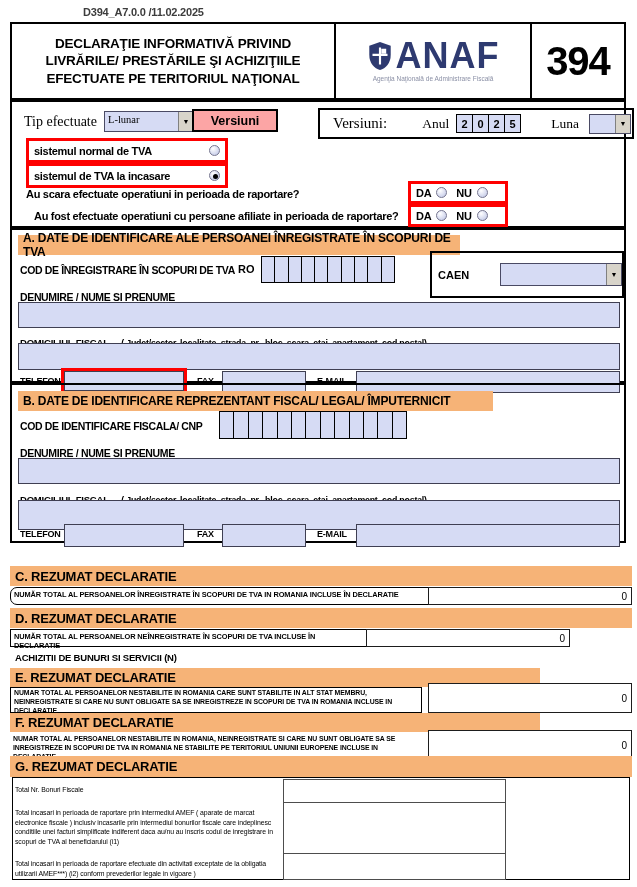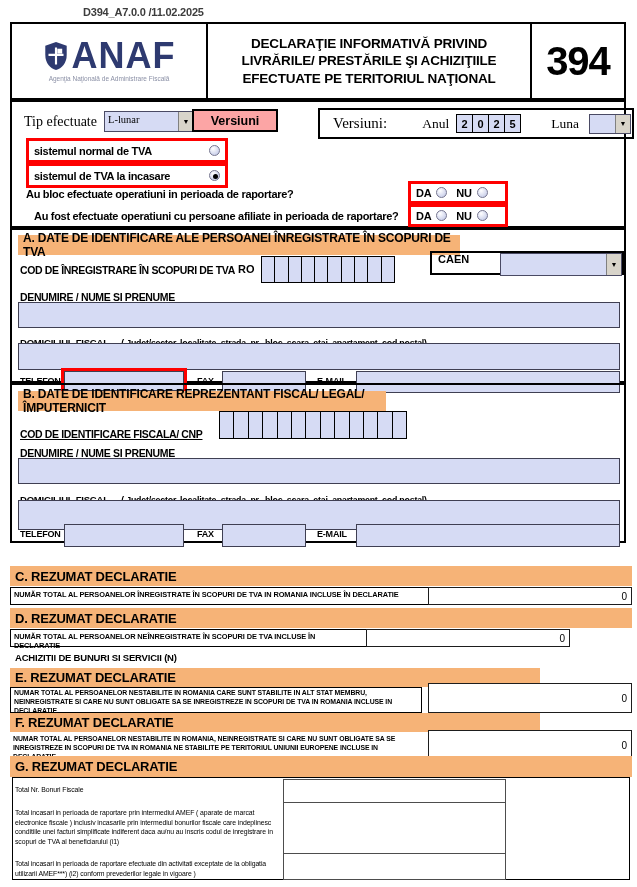--- a/index.html
+++ b/index.html
@@ -52,34 +52,34 @@
   .glabel { font-size:6.9px; line-height:1.4; letter-spacing:-0.1px; }
 
   .qlabel { font-weight:bold; font-size:11px; letter-spacing:-0.3px; }
 </style>
 </head>
 <body>
 
 <div class="abs" style="left:47px; top:6px; font-size:11px; font-weight:bold; color:#3c3c3c; letter-spacing:-0.2px;padding-left:36px;">D394_A7.0.0  /11.02.2025</div>
 
 <div class="abs blkbox" style="left:10px; top:22px; width:616px; height:78px; display:flex;">
+  <div style="flex:1; border-right:2px solid #000; display:flex; align-items:center; justify-content:center; text-align:center; padding:0 22px; font-size:13.5px; font-weight:bold; line-height:1.3; letter-spacing:-0.2px;">DECLARAŢIE INFORMATIVĂ PRIVIND LIVRĂRILE/ PRESTĂRILE ŞI ACHIZIŢIILE EFECTUATE PE TERITORIUL NAŢIONAL</div>
   <div style="width:196px; border-right:2px solid #000; display:flex; flex-direction:column; align-items:center; justify-content:center;">
     <div style="display:flex; align-items:center; gap:3px;">
       <span style="display:inline-flex;">
         <svg width="26" height="30" viewBox="0 0 24 28">
           <path d="M12 1 L22 4.5 V13 C22 20.5 17.3 25.8 12 27 C6.7 25.8 2 20.5 2 13 V4.5 Z" fill="#2e3a70"></path>
           <path d="M12 6 L12 22 M5 13 L19 13" stroke="#ffffff" stroke-width="2"></path>
           <path d="M13.2 7.2 h4.6 v4.6 h-4.6 z" fill="#ffffff"></path>
         </svg>
       </span>
       <span style="font-size:36px; font-weight:bold; color:#2e3a70; letter-spacing:1px; line-height:0.9;">ANAF</span>
     </div>
     <div style="font-size:6.5px; color:#8a8fa5; margin-top:2px;">Agenţia Naţională de Administrare Fiscală</div>
   </div>
-  <div style="flex:1; border-right:2px solid #000; display:flex; align-items:center; justify-content:center; text-align:center; padding:0 22px; font-size:13.5px; font-weight:bold; line-height:1.3; letter-spacing:-0.2px;">DECLARAŢIE INFORMATIVĂ PRIVIND LIVRĂRILE/ PRESTĂRILE ŞI ACHIZIŢIILE EFECTUATE PE TERITORIUL NAŢIONAL</div>
   <div style="width:92px; display:flex; align-items:center; justify-content:center; font-size:40px; font-weight:bold; letter-spacing:-1px;">394</div>
 </div>
 
 <div class="abs blkbox" style="left:10px; top:100px; width:616px; height:128px;">
 
   <div class="abs serif" style="left:12px; top:12px; font-size:14px;">Tip efectuate</div>
 
   <div class="abs dropdown" style="left:92px; top:9px; width:90px; height:21px;">
     <span class="val serif">L-lunar</span>
     <span class="dd-btn">▼</span>
@@ -105,21 +105,21 @@
 
   <div class="abs redbox" style="left:14px; top:36px; width:202px; height:25px; display:flex; align-items:center; justify-content:space-between; padding:0 5px; background:#fff;">
     <span class="qlabel">sistemul normal de TVA</span>
     <span class="radio"></span>
   </div>
   <div class="abs redbox" style="left:14px; top:61px; width:202px; height:25px; display:flex; align-items:center; justify-content:space-between; padding:0 5px; background:#fff;">
     <span class="qlabel">sistemul de TVA la incasare</span>
     <span class="radio checked"></span>
   </div>
 
-  <div class="abs qlabel" style="left:14px; top:86px;">Au bloc efectuate operatiuni in perioada de raportare?</div>
+  <div class="abs qlabel" style="left:14px; top:86px;">Au scara efectuate operatiuni in perioada de raportare?</div>
   <div class="abs redbox" style="left:396px; top:79px; width:100px; height:23px; display:flex; align-items:center; gap:5px; padding-left:5px; background:#fff;">
     <span class="qlabel">DA</span>
     <span class="radio"></span>
     <span class="qlabel" style="margin-left:4px;">NU</span>
     <span class="radio"></span>
   </div>
 
   <div class="abs qlabel" style="left:14px; top:108px;margin-left:8px;">Au fost efectuate operatiuni cu persoane afiliate  in perioada de raportare?</div>
   <div class="abs redbox" style="left:396px; top:102px; width:100px; height:23px; display:flex; align-items:center; gap:5px; padding-left:5px; background:#fff;">
     <span class="qlabel">DA</span>
@@ -140,21 +140,21 @@
     <span class="cell" style="width:14.3px; height:27px;"></span>
     <span class="cell" style="width:14.3px; height:27px;"></span>
     <span class="cell" style="width:14.3px; height:27px;"></span>
     <span class="cell" style="width:14.3px; height:27px;"></span>
     <span class="cell" style="width:14.3px; height:27px;"></span>
     <span class="cell" style="width:14.3px; height:27px;"></span>
     <span class="cell" style="width:14.3px; height:27px;"></span>
     <span class="cell" style="width:14.3px; height:27px;"></span>
   </div>
 
-  <div class="abs blkbox" style="left:418px; top:21px; width:194px; height:24px; display:flex; gap:22px;">
+  <div class="abs blkbox" style="left:418px; top:21px; width:194px; height:47px; display:flex; align-items:center;gap:22px;">
     <span style="font-size:11px; font-weight:bold; margin-left:6px;">CAEN</span>
     <span class="dropdown" style="margin-left:9px; width:138px; height:23px;">
       <span class="val"></span>
       <span class="dd-btn">▼</span>
     </span>
   </div>
 
   <div class="abs field-label" style="left:8px; top:61px;">DENUMIRE / NUME SI PRENUME</div>
   <div class="abs lav" style="left:6px; top:72px; width:602px; height:26px;"></div>
 
@@ -168,23 +168,23 @@
   <div class="abs redbox" style="left:49px; top:138px; width:126px; height:26px;">
     <div class="lav" style="width:100%; height:100%;"></div>
   </div>
   <div class="abs minilabel" style="left:185px; top:146px;">FAX</div>
   <div class="abs lav" style="left:210px; top:141px; width:84px; height:22px;"></div>
   <div class="abs minilabel" style="left:305px; top:146px;">E-MAIL</div>
   <div class="abs lav" style="left:344px; top:141px; width:264px; height:22px;"></div>
 </div>
 
 <div class="abs blkbox" style="left:10px; top:383px; width:616px; height:160px;">
-  <div class="abs bar" style="left:6px; top:6px; width:368px; height:20px; font-size:12px;">B. DATE DE IDENTIFICARE REPREZENTANT FISCAL/ LEGAL/ ÎMPUTERNICIT</div>
-
-  <div class="abs field-label" style="left:8px; top:43px;text-decoration:underline;">COD DE IDENTIFICARE FISCALA/ CNP</div>
+  <div class="abs bar" style="left:6px; top:6px; width:475px; height:20px; font-size:12px;">B. DATE DE IDENTIFICARE REPREZENTANT FISCAL/ LEGAL/ ÎMPUTERNICIT</div>
+
+  <div class="abs field-label" style="left:8px; top:35px;">COD DE IDENTIFICARE FISCALA/ CNP</div>
   <div class="abs cells" style="left:208px; top:26px;">
     <span class="cell" style="width:15.4px; height:28px;"></span>
     <span class="cell" style="width:15.4px; height:28px;"></span>
     <span class="cell" style="width:15.4px; height:28px;"></span>
     <span class="cell" style="width:15.4px; height:28px;"></span>
     <span class="cell" style="width:15.4px; height:28px;"></span>
     <span class="cell" style="width:15.4px; height:28px;"></span>
     <span class="cell" style="width:15.4px; height:28px;"></span>
     <span class="cell" style="width:15.4px; height:28px;"></span>
     <span class="cell" style="width:15.4px; height:28px;"></span>
@@ -205,21 +205,21 @@
 
   <div class="abs minilabel" style="left:8px; top:144px;">TELEFON</div>
   <div class="abs lav" style="left:52px; top:139px; width:120px; height:23px;"></div>
   <div class="abs minilabel" style="left:185px; top:144px;">FAX</div>
   <div class="abs lav" style="left:210px; top:139px; width:84px; height:23px;"></div>
   <div class="abs minilabel" style="left:305px; top:144px;">E-MAIL</div>
   <div class="abs lav" style="left:344px; top:139px; width:264px; height:23px;"></div>
 </div>
 
 <div class="abs bar" style="left:10px; top:566px; width:622px; height:20px; font-size:13px;">C. REZUMAT DECLARATIE</div>
-<div class="abs sumrow" style="left:10px; top:587px; width:622px; height:18px;">
+<div class="abs sumrow" style="left:10px; top:587px; width:622px; height:18px;border-radius:7px;">
   <div class="lbl">NUMĂR TOTAL AL PERSOANELOR ÎNREGISTRATE ÎN SCOPURI DE TVA IN ROMANIA INCLUSE ÎN DECLARATIE</div>
   <div class="valcell" style="width:204px; margin:-1px -1px -1px 0;">0</div>
 </div>
 
 <div class="abs bar" style="left:10px; top:608px; width:622px; height:20px; font-size:13px;">D. REZUMAT DECLARATIE</div>
 <div class="abs sumrow" style="left:10px; top:629px; width:560px; height:18px;">
   <div class="lbl">NUMĂR TOTAL AL PERSOANELOR NEÎNREGISTRATE ÎN SCOPURI DE TVA INCLUSE ÎN DECLARATIE</div>
   <div class="valcell" style="width:204px; margin:-1px -1px -1px 0;">0</div>
 </div>
 <div class="abs" style="left:15px; top:652px; font-size:9.5px; font-weight:bold; letter-spacing:-0.2px;">ACHIZITII DE BUNURI SI SERVICII (N)</div>

